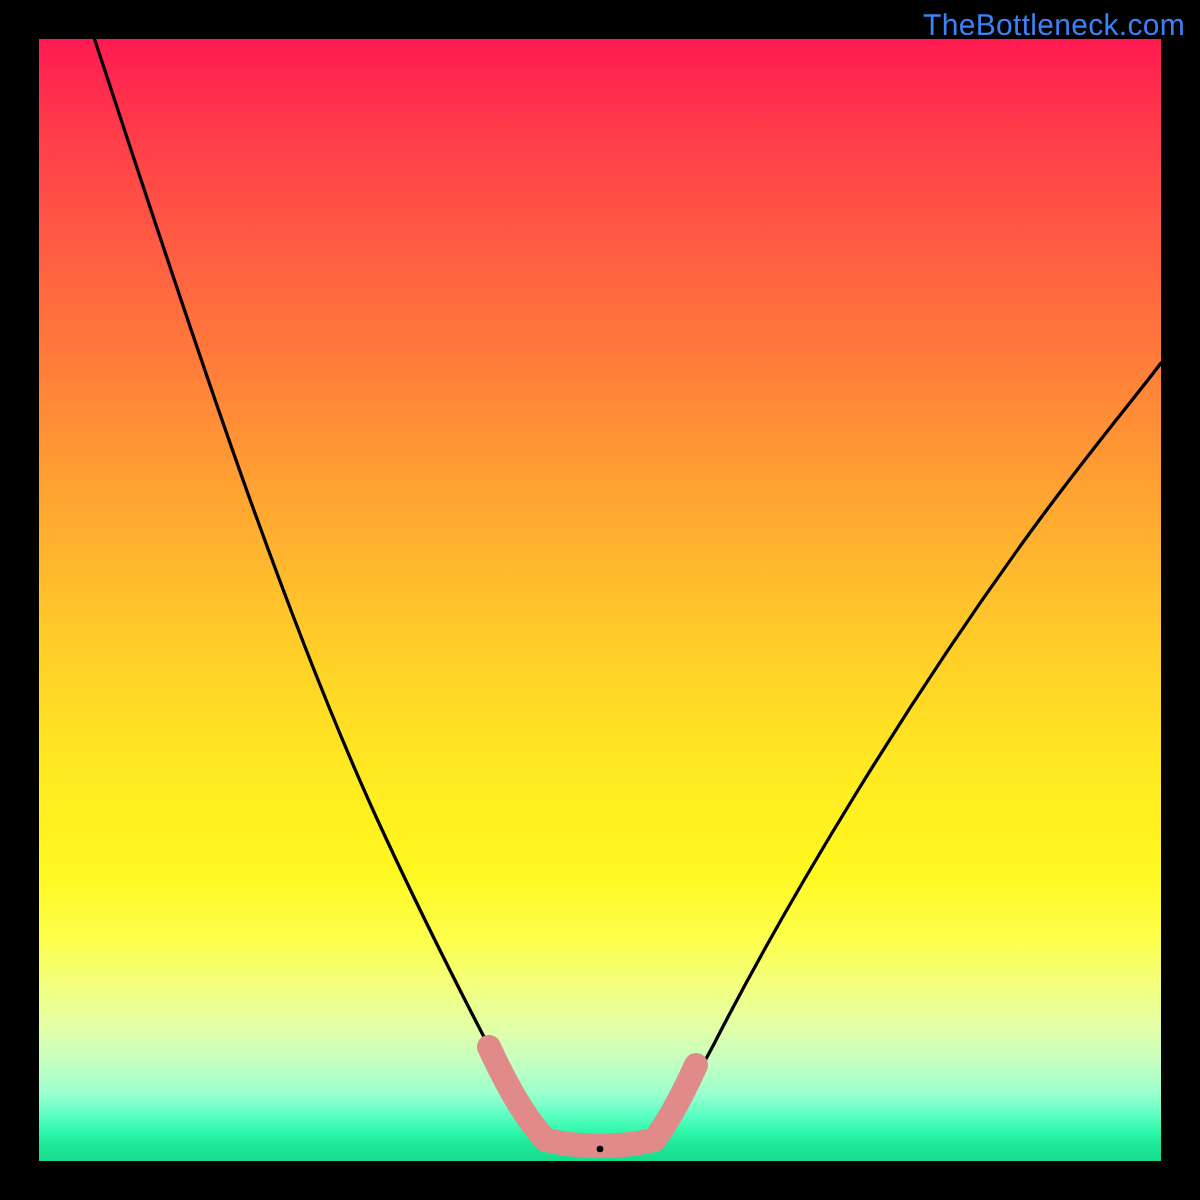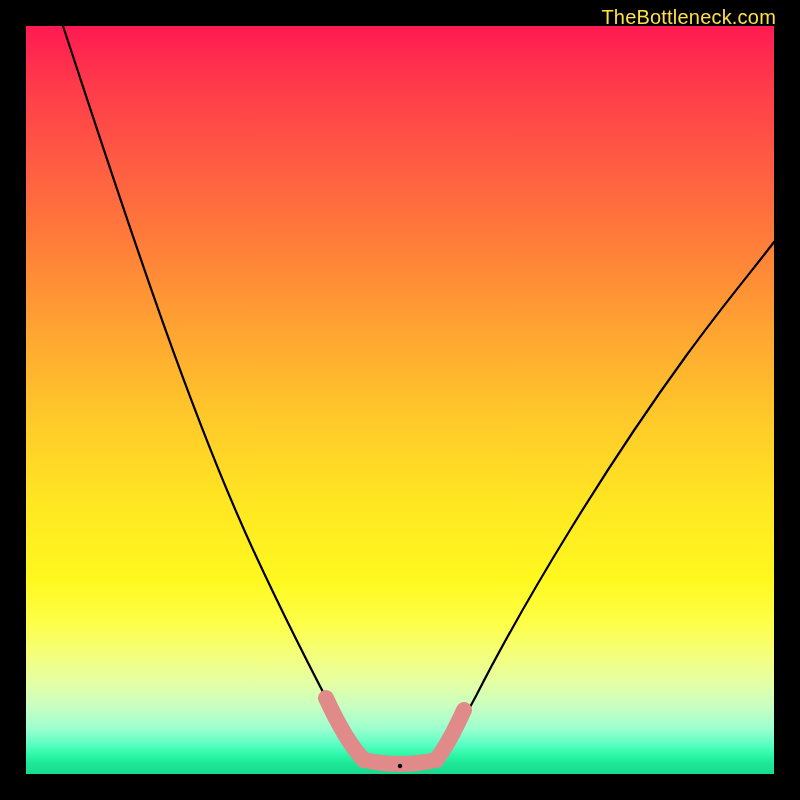--- a/index.html
+++ b/index.html
@@ -38,22 +38,22 @@
       #c7ffc1 91%,
       #9bffcf 94%,
       #5affc2 96%,
       #2cf7a9 97.5%,
       #1ee898 98.5%,
       #18db8d 100%);
   }
   .watermark {
     position: absolute;
     top: 6px;
-    right: 24px;
-    color: #fde047;
+    right: 10px;
+    color: #3b82f6;
     font-size: 20px;
     font-weight: 500;
     letter-spacing: 0.2px;
     user-select: none;
   }
   svg.curves {
     position: absolute;
     left: 0;
     top: 0;
     width: 748px;

